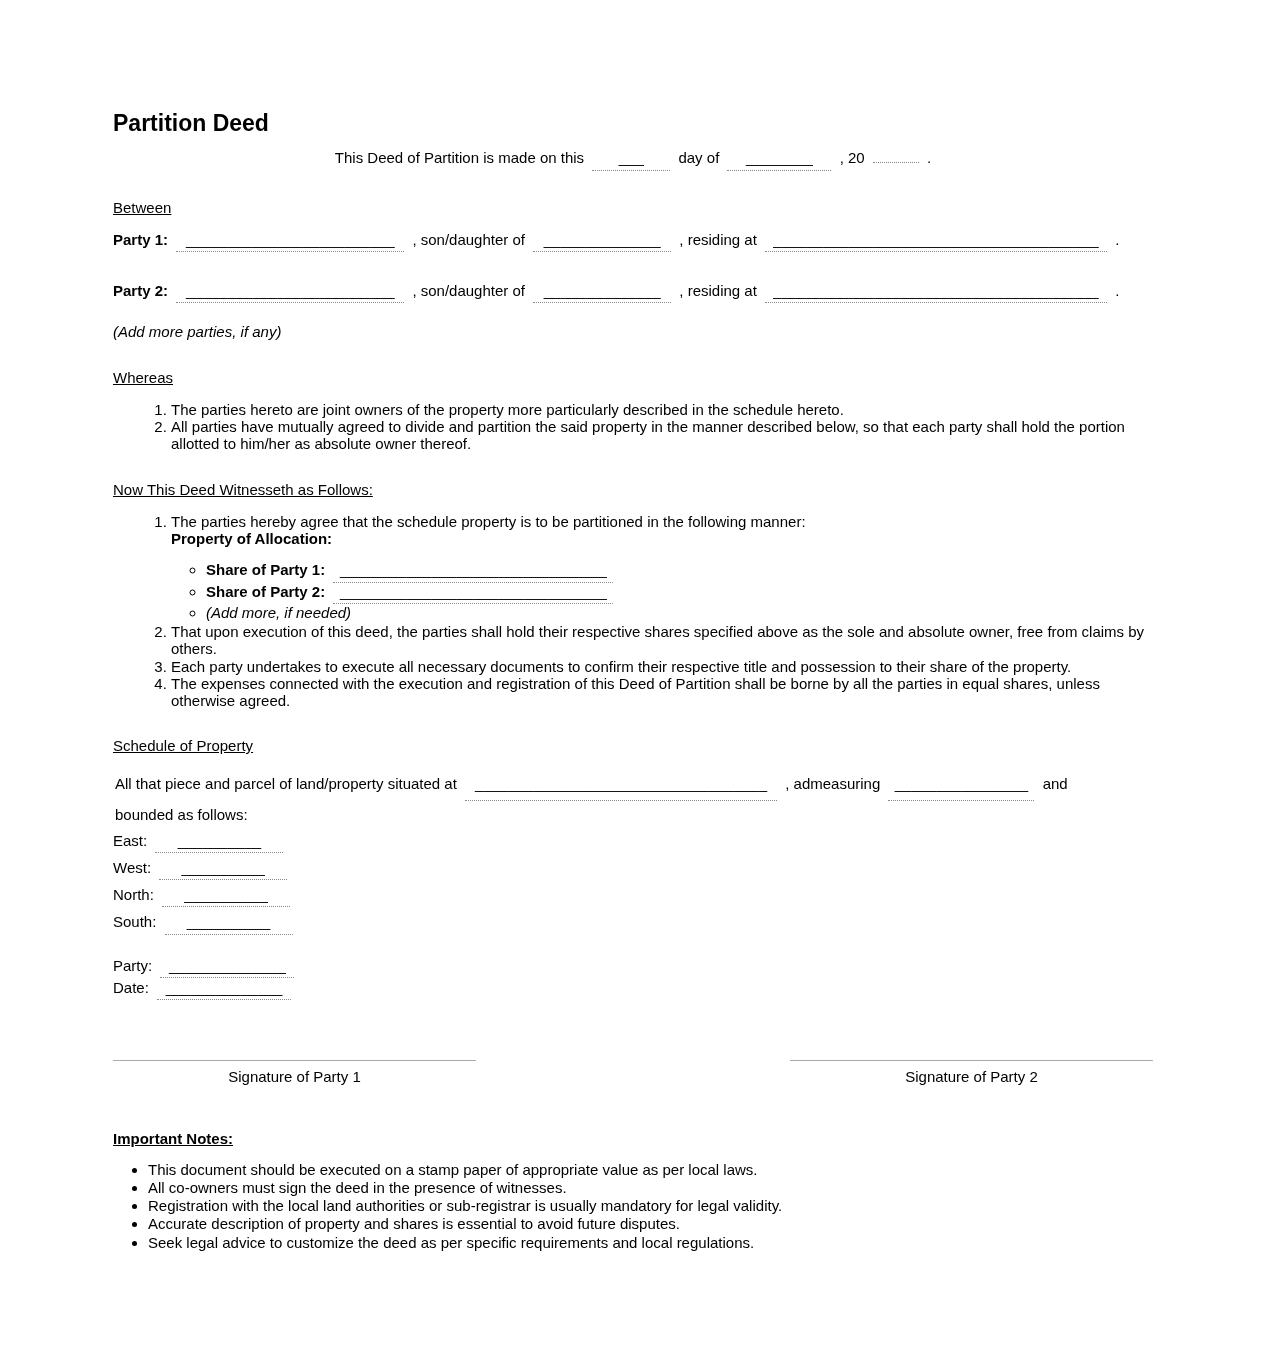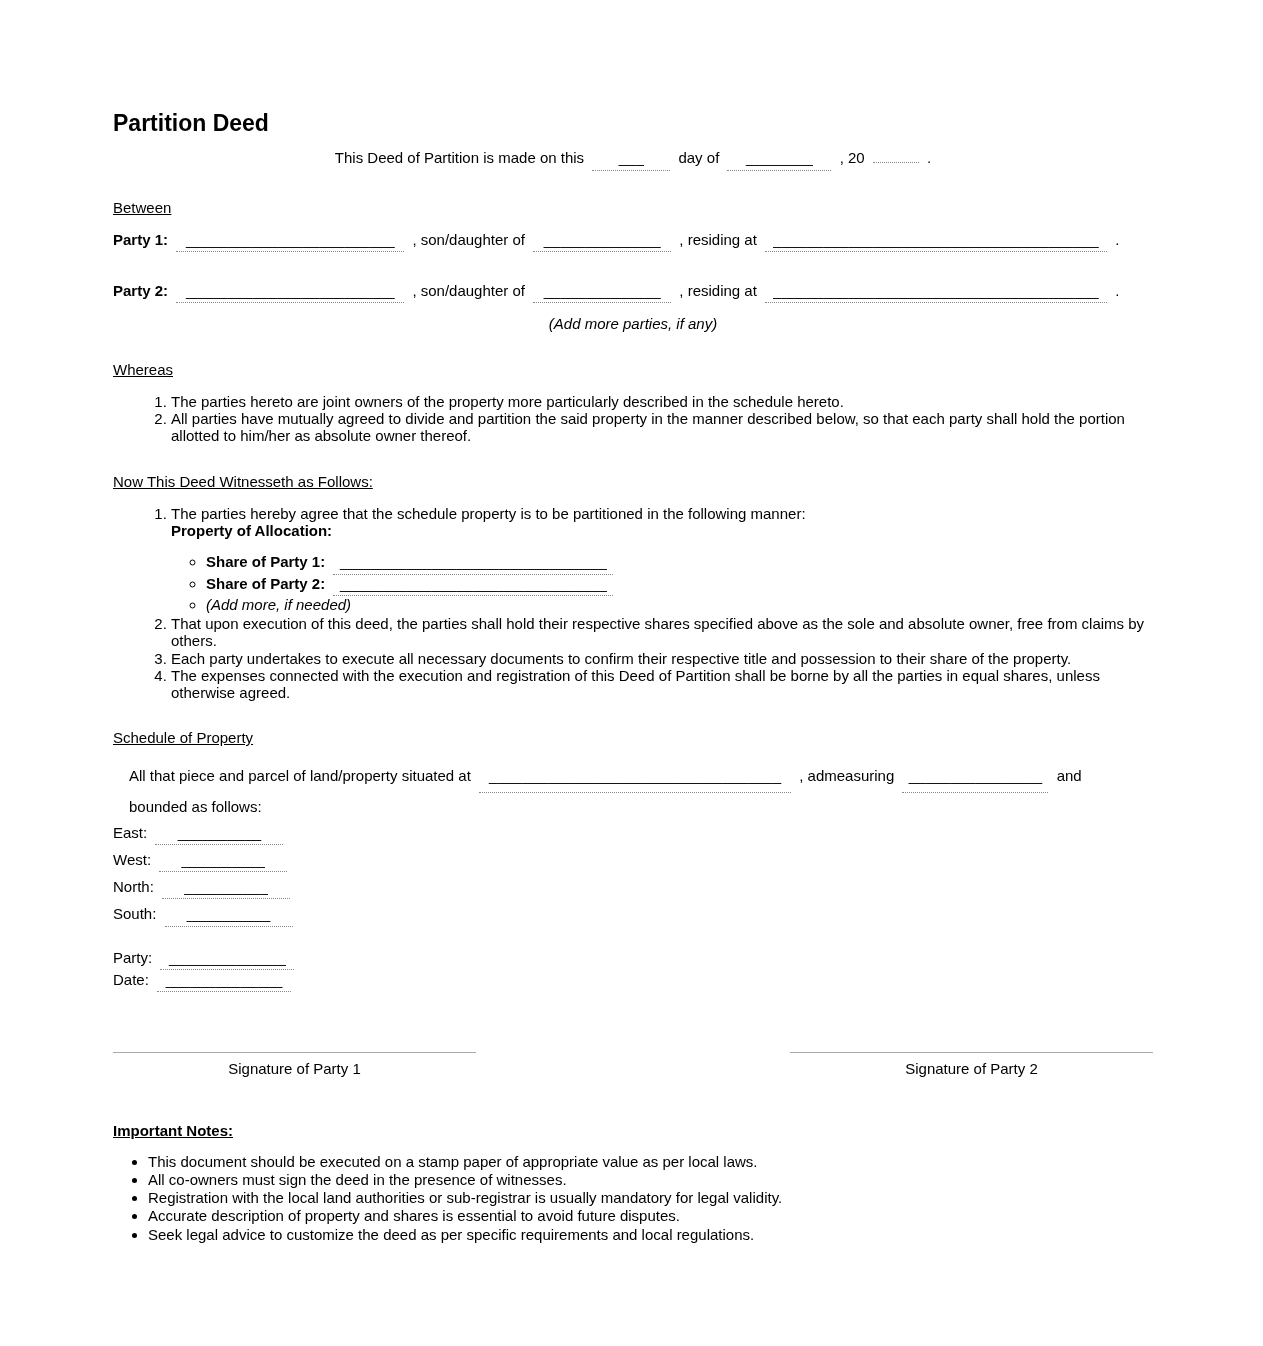--- a/index.html
+++ b/index.html
@@ -47,35 +47,35 @@
   .w-dir      { min-width: 128px; }
   .w-place    { min-width: 134px; }
   .section-heading {
     margin: 28px 0 15px 0;
     font-weight: normal;
   }
   .u { text-decoration: underline; }
   .bold { font-weight: bold; }
   .italic-note { font-style: italic; }
   .party-line { margin-bottom: 30px; }
-  .add-note { margin-top: 12px; text-align: center; }
+  .add-note { margin-top: 20px; }
   ol.doc-list {
     margin: 12px 0 0 0;
     padding-left: 58px;
   }
   ol.doc-list > li { margin: 0; }
   .allocation-heading { font-weight: bold; }
   ul.allocation-list {
     list-style-type: circle;
     margin: 14px 0 2px 0;
     padding-left: 35px;
   }
   ul.allocation-list > li { margin: 0; }
   .prop-para {
-    margin: 15px 0 4px 16px;
+    margin: 15px 0 4px 2px;
     line-height: 27px;
   }
   .field-line { margin-bottom: 6px; }
   .place-group { margin-top: 22px; }
   .field-line-tight { margin-bottom: 1px; }
   .signature-row {
     display: flex;
     justify-content: space-between;
     margin-top: 60px;
     gap: 25px;

